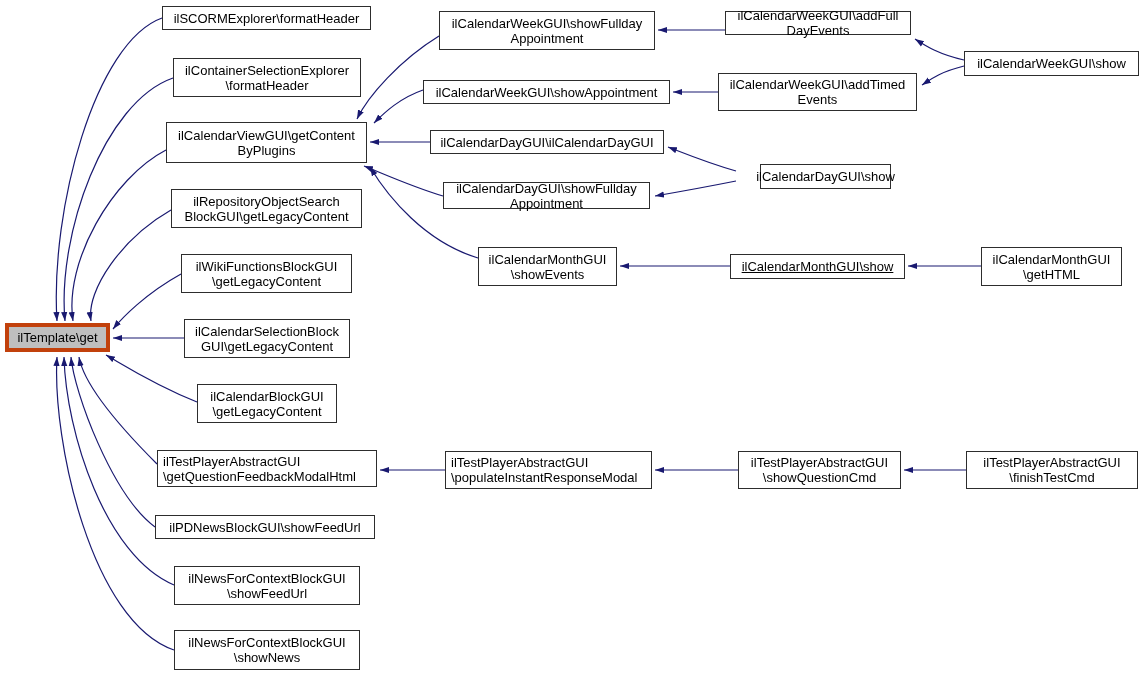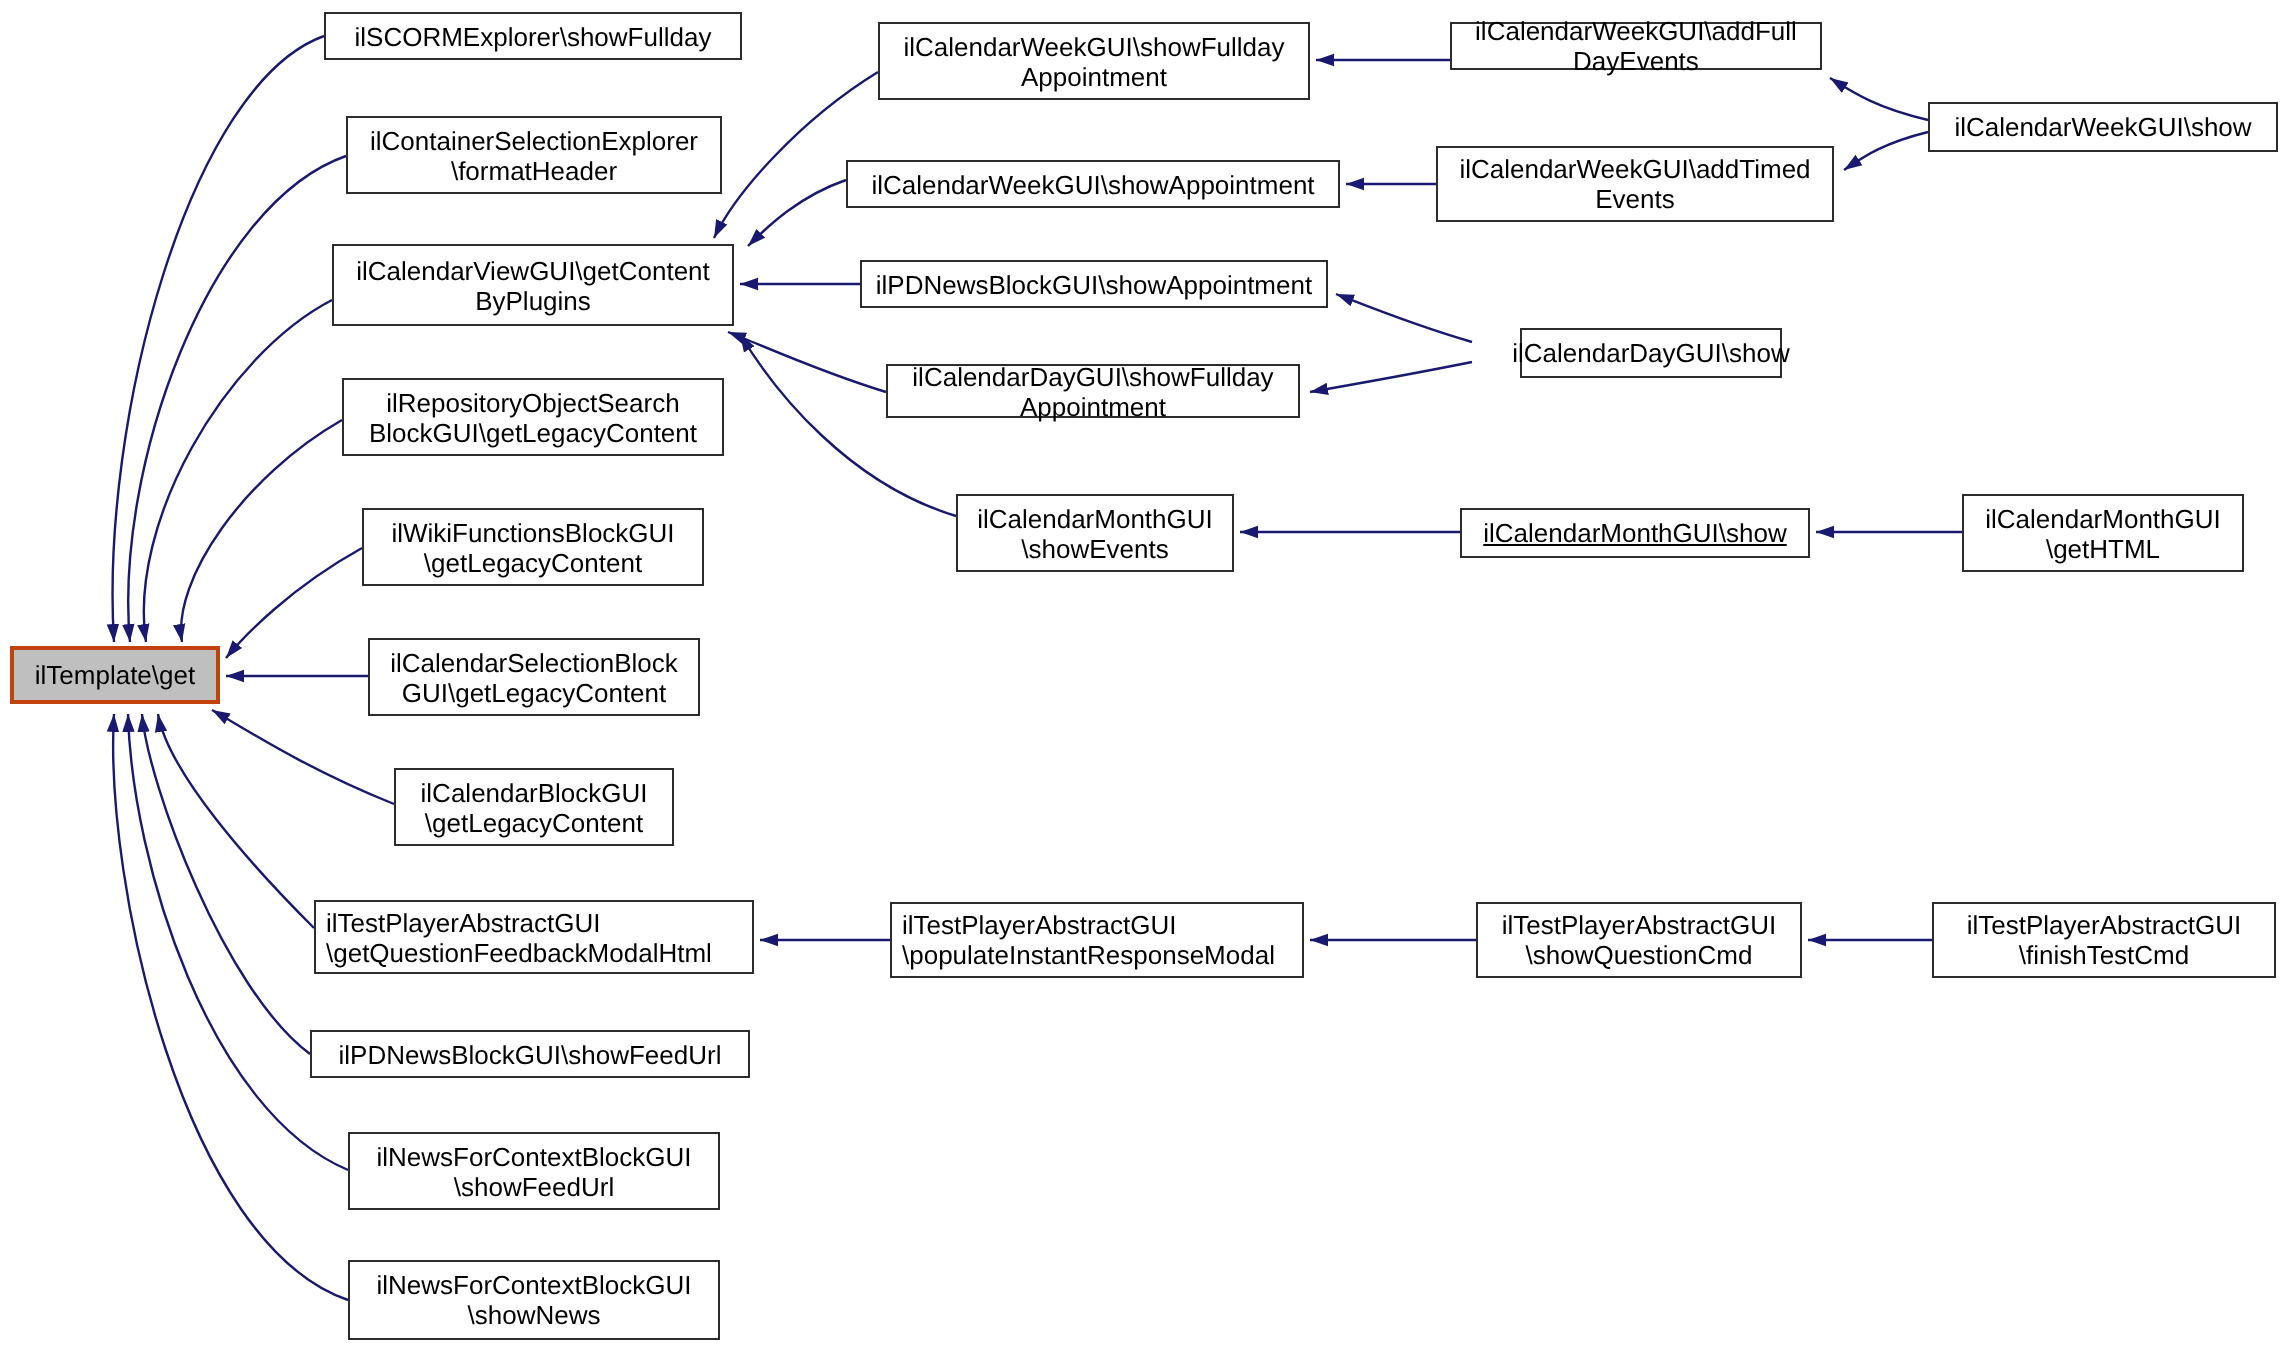--- a/index.html
+++ b/index.html
@@ -34,21 +34,21 @@
     padding: 1px 3px;
     cursor: pointer;
   }
   .node.align-left {
     align-items: flex-start;
     text-align: left;
     padding-left: 5px;
   }
   .node.root {
     background: #bfbfbf;
-    border: 2px solid #c2410c;
+    border: 4px solid #c2410c;
     font-weight: normal;
   }
 </style>
 </head>
 <body>
 
 <div class="canvas">
 
   <svg class="edges" viewBox="0 0 1144 678" xmlns="http://www.w3.org/2000/svg">
     <defs>
@@ -80,21 +80,21 @@
     <path d="M736,181 C706,187 678,192 655,196" marker-end="url(#arr)"></path>
     <path d="M730,266 L620,266" marker-end="url(#arr)"></path>
     <path d="M981,266 L908,266" marker-end="url(#arr)"></path>
     <path d="M738,470 L655,470" marker-end="url(#arr)"></path>
     <path d="M966,470 L904,470" marker-end="url(#arr)"></path>
     <path d="M445,470 L380,470" marker-end="url(#arr)"></path>
   </svg>
 
   <div class="node root" style="left:5px; top:323px; width:105px; height:29px;">ilTemplate\get</div>
 
-  <div class="node" style="left:162px; top:6px; width:209px; height:24px;">ilSCORMExplorer\showFullday</div>
+  <div class="node" style="left:162px; top:6px; width:209px; height:24px;">ilSCORMExplorer\formatHeader</div>
 
   <div class="node" style="left:173px; top:58px; width:188px; height:39px;">ilContainerSelectionExplorer
 \formatHeader</div>
 
   <div class="node" style="left:166px; top:122px; width:201px; height:41px;">ilCalendarViewGUI\getContent
 ByPlugins</div>
 
   <div class="node" style="left:171px; top:189px; width:191px; height:39px;">ilRepositoryObjectSearch
 BlockGUI\getLegacyContent</div>
 
@@ -116,21 +116,21 @@
 \showFeedUrl</div>
 
   <div class="node" style="left:174px; top:630px; width:186px; height:40px;">ilNewsForContextBlockGUI
 \showNews</div>
 
   <div class="node" style="left:439px; top:11px; width:216px; height:39px;">ilCalendarWeekGUI\showFullday
 Appointment</div>
 
   <div class="node" style="left:423px; top:80px; width:247px; height:24px;">ilCalendarWeekGUI\showAppointment</div>
 
-  <div class="node" style="left:430px; top:130px; width:234px; height:24px;">ilPDNewsBlockGUI\showAppointment</div>
+  <div class="node" style="left:430px; top:130px; width:234px; height:24px;">ilCalendarDayGUI\ilCalendarDayGUI</div>
 
   <div class="node" style="left:443px; top:182px; width:207px; height:27px;">ilCalendarDayGUI\showFullday
 Appointment</div>
 
   <div class="node" style="left:478px; top:247px; width:139px; height:39px;">ilCalendarMonthGUI
 \showEvents</div>
 
   <div class="node align-left" style="left:445px; top:451px; width:207px; height:38px;">ilTestPlayerAbstractGUI
 \populateInstantResponseModal</div>
 

